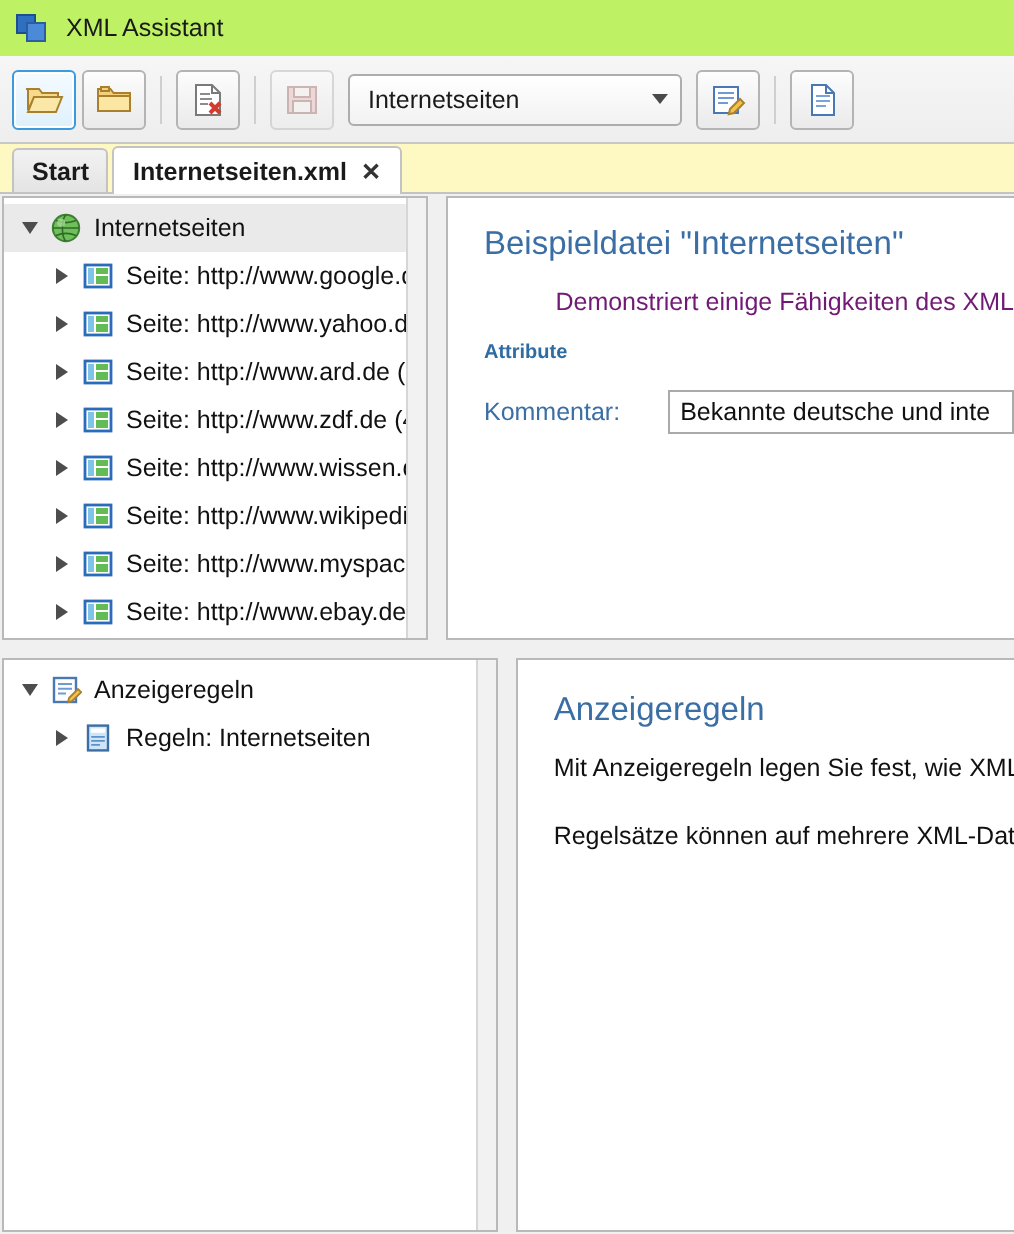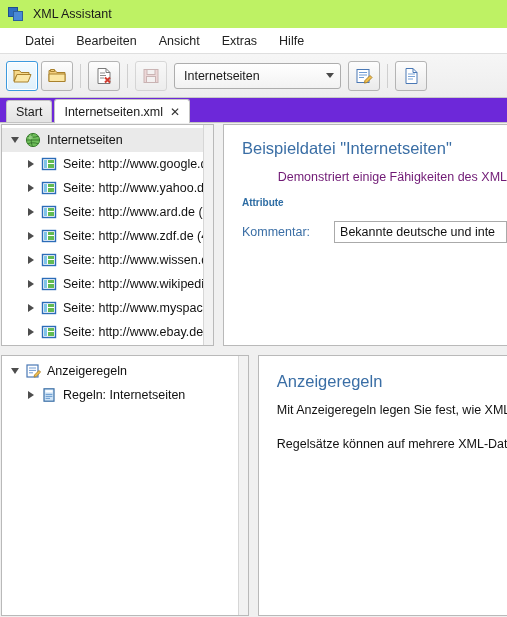--- a/index.html
+++ b/index.html
@@ -103,26 +103,27 @@
     border-right: 4px solid transparent;
     border-top: 5px solid #4a4a4a;
   }
 
   
   .ico { display:block; }
 
   
   .tabstrip {
     height: 25px;
-    background: #6d28d9;
+    background: #fef9c3;
     display: flex;
     align-items: flex-end;
     padding-left: 6px;
     flex: 0 0 auto;
     border-bottom: 1px solid #c3c3c3;
+    font-weight: bold;
   }
   .tab {
     height: 22px;
     display: flex; align-items: center;
     padding: 0 9px;
     font-size: 12.5px;
     color: #1a1a1a;
     border: 1px solid #c3c3c3;
     border-bottom: none;
     background: linear-gradient(to bottom,#f2f2f2,#e4e4e4);
@@ -252,27 +253,20 @@
 <div id="app">
 
   <div class="titlebar">
     <div class="app-icon">
       <div class="sq1"></div>
         <div class="sq2"></div>
     </div>
     <div class="title-text">XML Assistant</div>
   </div>
 
-  <div class="menubar">
-    <div class="menu-item">Datei</div>
-    <div class="menu-item">Bearbeiten</div>
-    <div class="menu-item">Ansicht</div>
-    <div class="menu-item">Extras</div>
-    <div class="menu-item">Hilfe</div>
-  </div>
 
   <div class="toolbar">
 
     <div class="tb-btn focused">
       <svg class="ico" width="20" height="18" viewBox="0 0 20 18">
         <path d="M1 3.5h6.5l1.6 2H17v2H5.2L2 14V3.5z" fill="#f6d98a" stroke="#a9812c" stroke-width="1"></path>
         <path d="M5 7.5h14L16 15H2z" fill="#fbe8a8" stroke="#a9812c" stroke-width="1"></path>
       </svg>
     </div>
 

